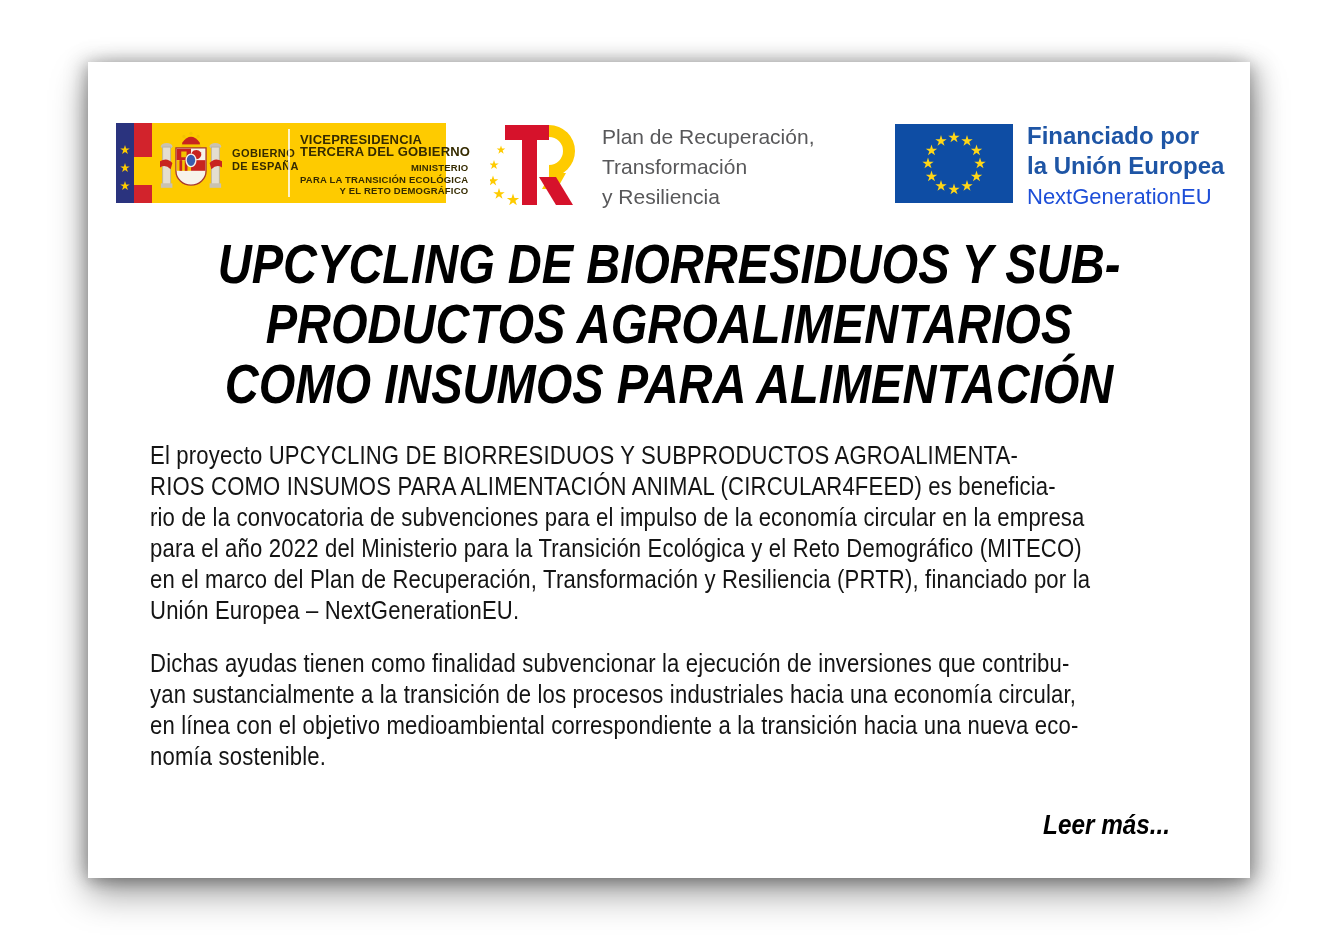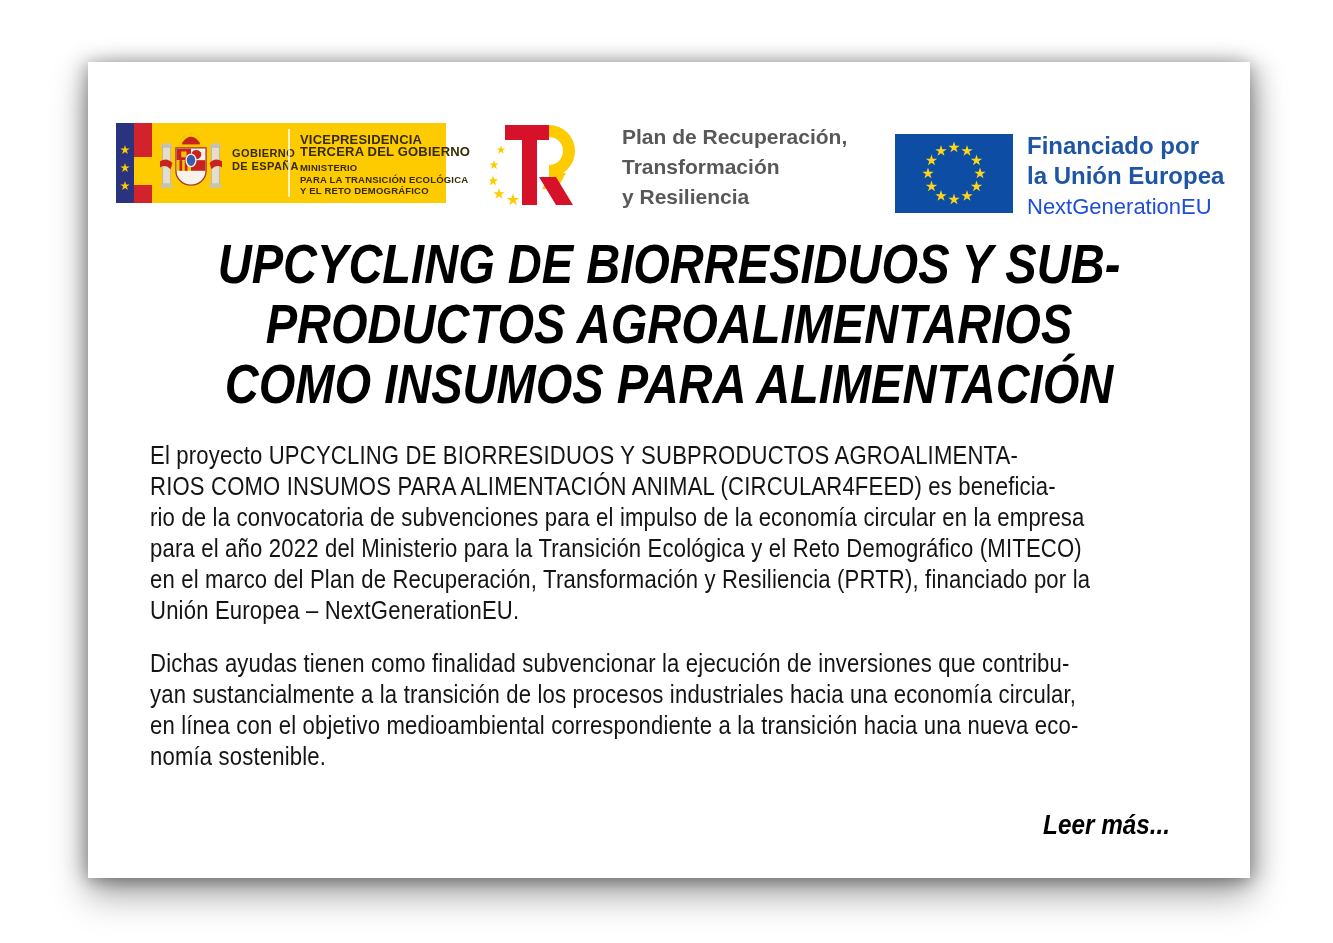--- a/index.html
+++ b/index.html
@@ -12,26 +12,26 @@
   
   .logo-gob{left:28px;top:61px;width:330px;height:80px;background:#FECB00;}
   .gob-flag{left:0;top:0;}
   .gob-coat{left:44px;top:4px;}
   .gob-name{left:116px;top:24px;font-weight:bold;font-size:11px;line-height:13px;
     color:#352b00;letter-spacing:.4px;white-space:pre;}
   .gob-div{left:172px;top:6px;width:2px;height:68px;background:rgba(255,255,255,.78);}
   .gob-dept{left:184px;top:11px;font-weight:bold;font-size:13px;line-height:11.5px;
     color:#352b00;letter-spacing:.2px;white-space:pre;}
   .gob-min{left:184px;top:39px;font-weight:bold;font-size:9.5px;line-height:11.5px;
-    color:#352b00;letter-spacing:.2px;white-space:pre;}
+    color:#352b00;letter-spacing:.2px;white-space:pre;text-align:right;}
   .logo-prtr{left:402px;top:61px;width:400px;height:82px;}
   .prtr-mark{left:0;top:0;}
-  .prtr-text{left:112px;top:-1px;font-weight:bold;font-size:21px;line-height:30px;
-    color:#58585A;white-space:pre;margin-left:20px;}
-  .logo-eu{left:807px;top:71px;width:340px;height:82px;}
+  .prtr-text{left:112px;top:-1px;font-weight:normal;font-size:21px;line-height:30px;
+    color:#58585A;white-space:pre;}
+  .logo-eu{left:807px;top:61px;width:340px;height:82px;}
   .eu-flag{left:0;top:1px;}
   .eu-funding{left:132px;top:-2px;font-weight:bold;font-size:24px;line-height:30px;
     color:#1E55A5;white-space:pre;}
   .eu-program{left:132px;top:59px;font-size:22px;line-height:30px;color:#1d4ed8;white-space:pre;}
   
   .title{left:-19px;top:172px;width:1200px;text-align:center;color:#000;
     font-weight:bold;font-style:italic;font-size:56px;line-height:60px;
     transform:scaleX(.84);transform-origin:50% 0;white-space:pre;letter-spacing:0;}
   .para{color:#141414;font-size:26px;line-height:31px;transform:scaleX(.85);
     transform-origin:0 0;white-space:pre;letter-spacing:.2px;}

